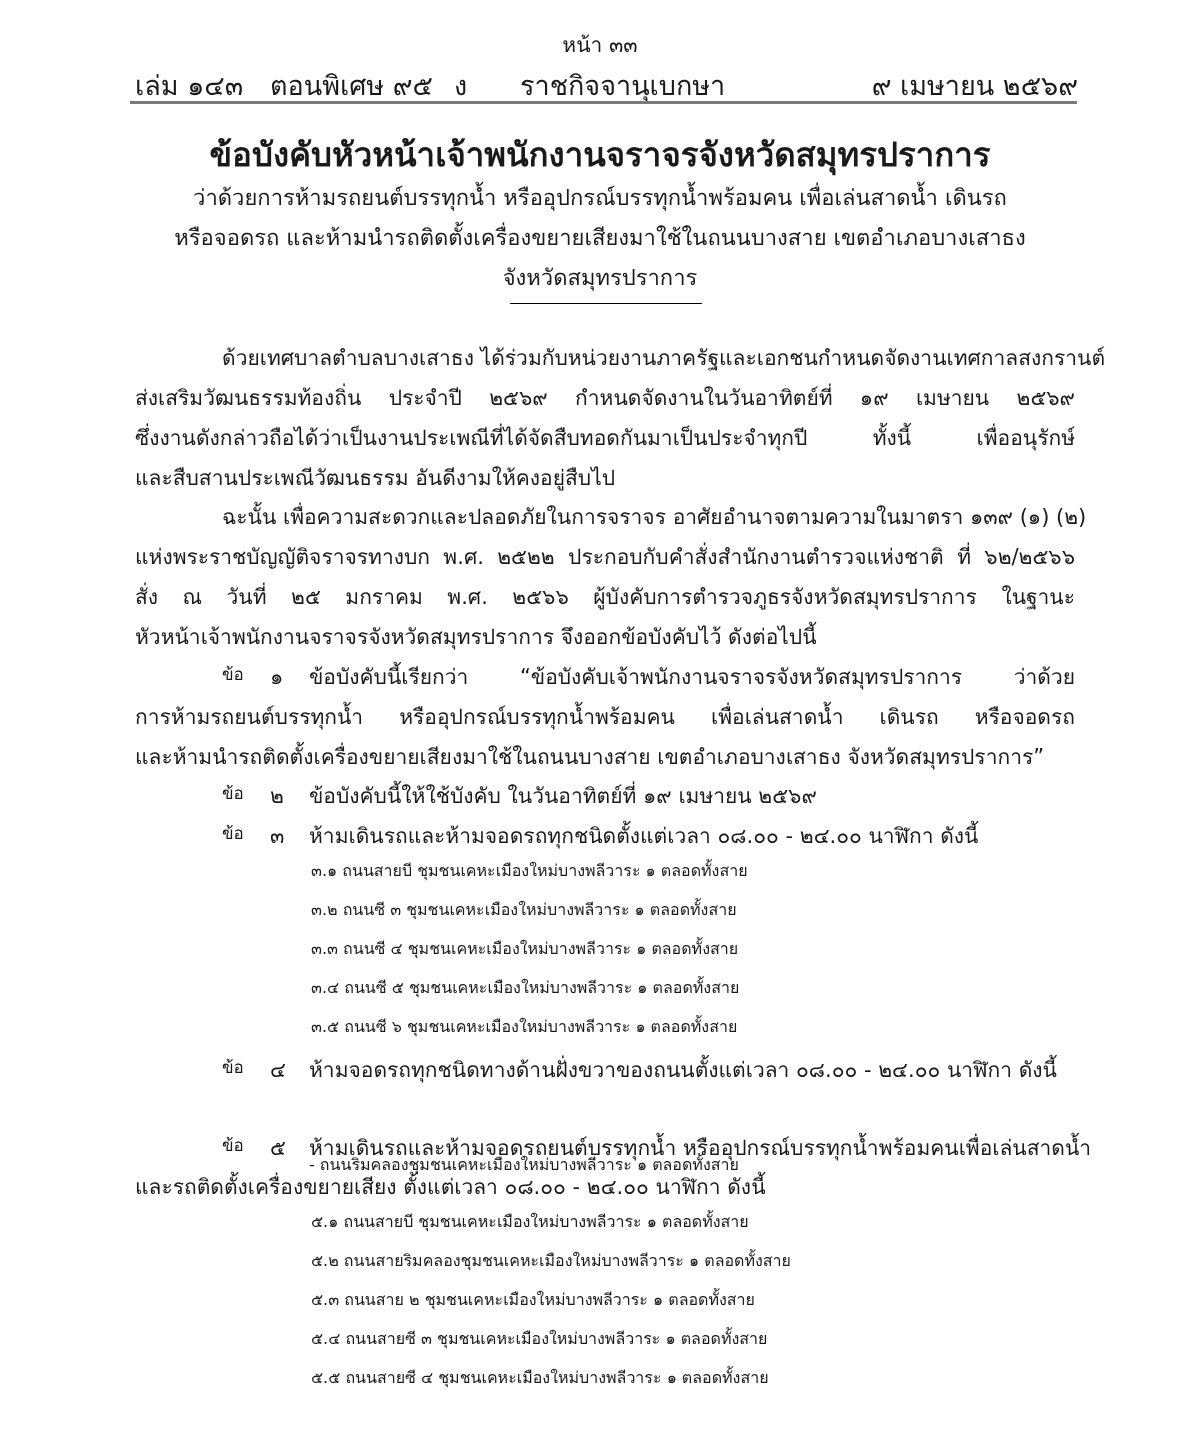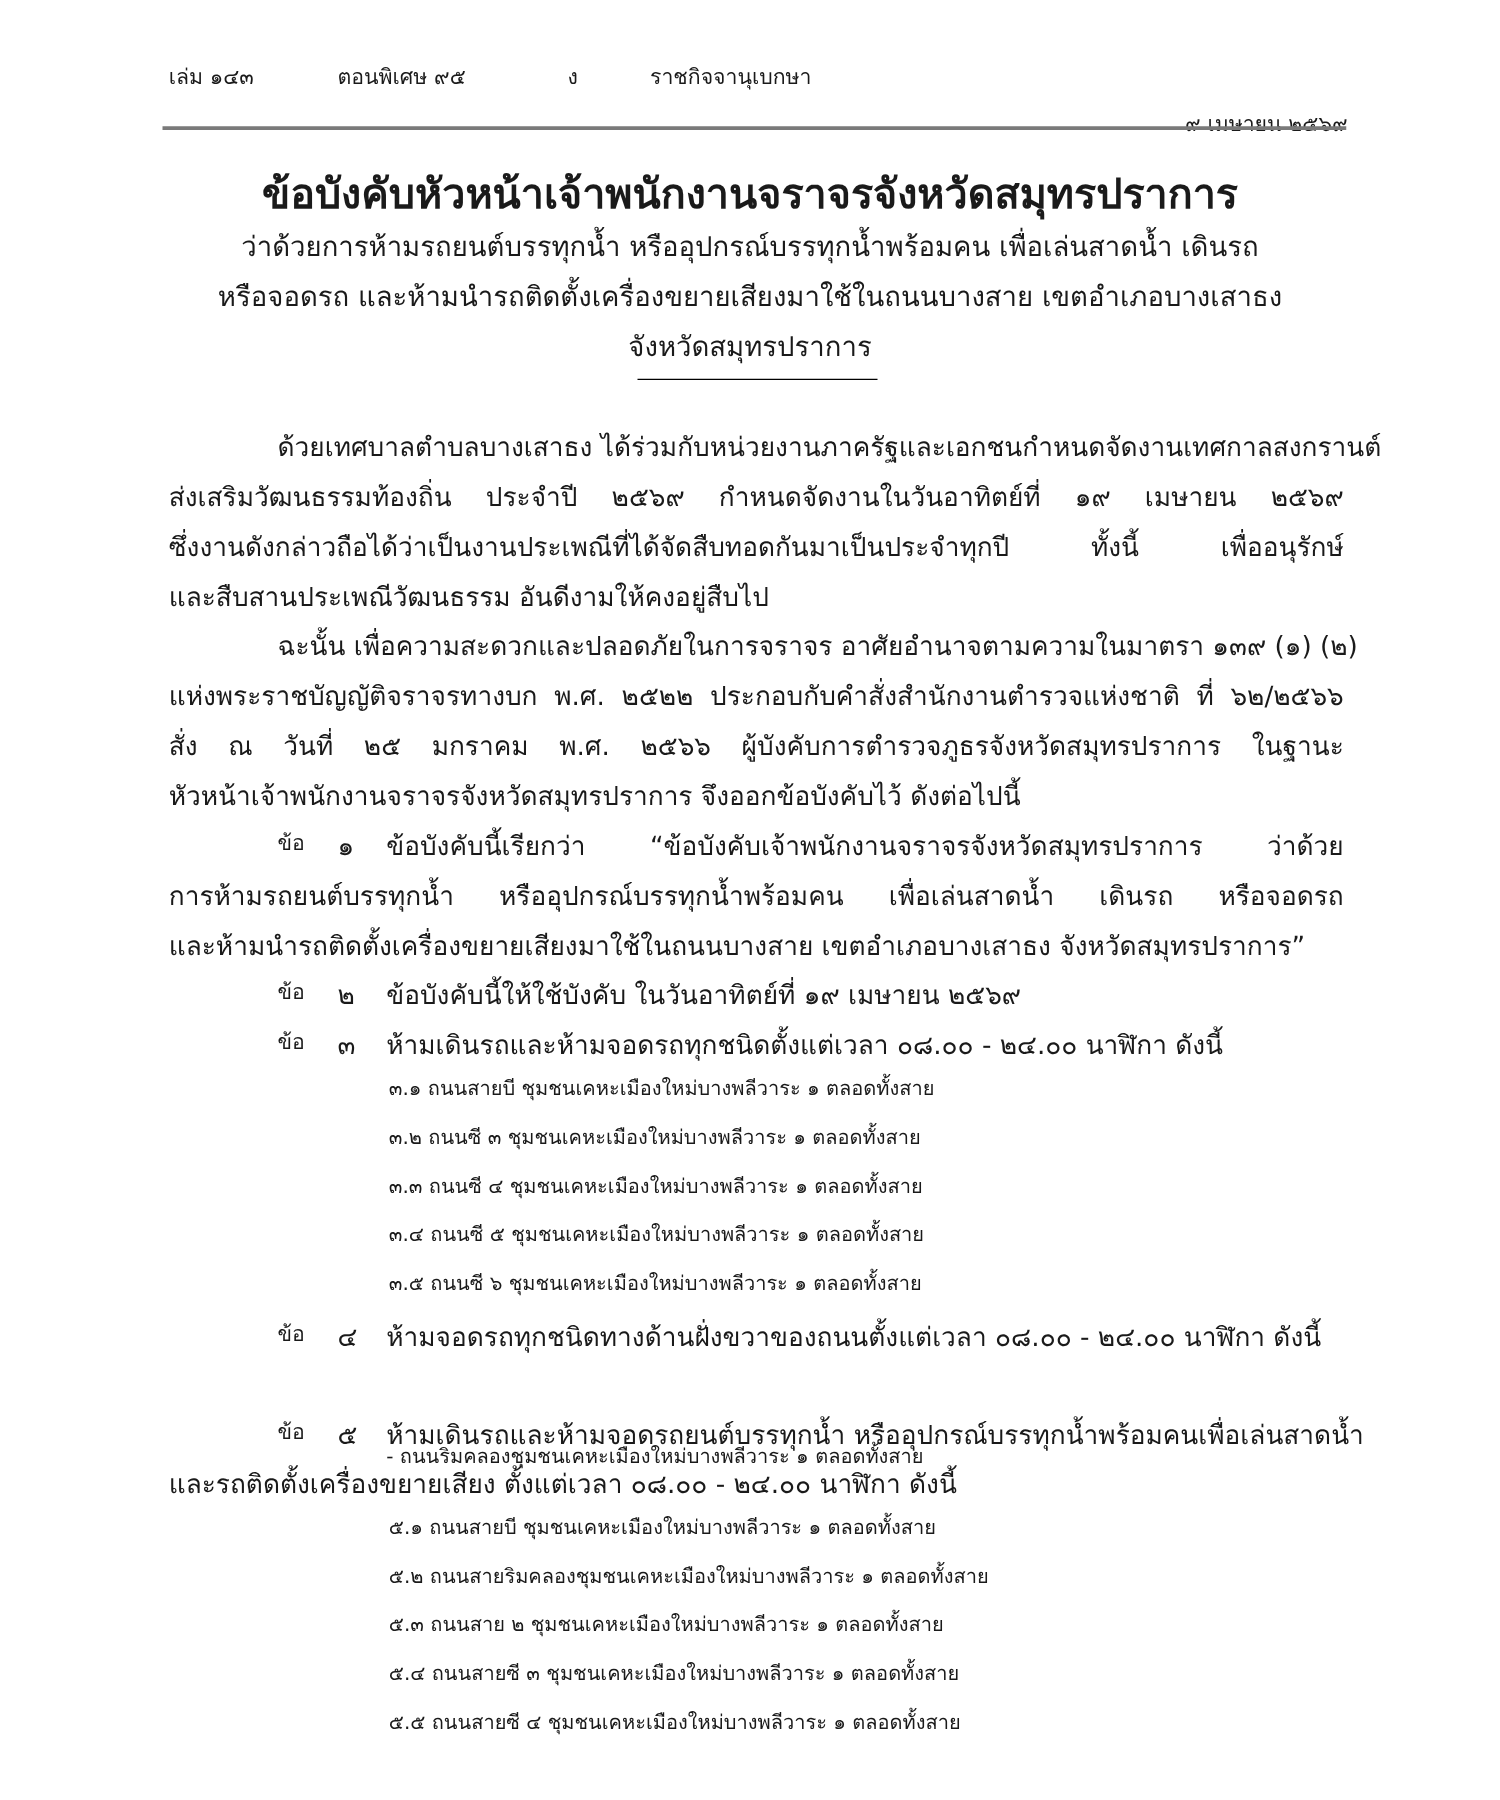--- a/index.html
+++ b/index.html
@@ -6,46 +6,47 @@
     body {
       width: 1200px; height: 1440px; overflow: hidden; position: relative;
       font-family: "DejaVu Sans", "Liberation Sans", sans-serif;
       color: #1a1a1a;
     }
     .page { position: absolute; left: 0; top: 0; width: 1200px; height: 1440px; }
     .abs { position: absolute; white-space: nowrap; }
 
     .page-num { top: 28px; left: 0; width: 1200px; text-align: center; font-size: 21px; }
 
-    .hdr { top: 47px; font-size: 17px; }
+    .hdr { top: 64px; font-size: 27px; }
     .hdr-vol { left: 135px; }
     .hdr-issue { left: 270px; }
     .hdr-section { left: 454px; }
     .hdr-pub { left: 520px; }
-    .hdr-date { right: 122px; margin-top: 38px; }
+    .hdr-date { right: 122px; }
     .hdr-rule { top: 101px; left: 130px; width: 947px; height: 3px; background: #7a7a7a; }
 
     .title { top: 128px; left: 0; width: 1200px; text-align: center; font-size: 33px; font-weight: bold; }
     .subtitle { left: 0; width: 1200px; text-align: center; font-size: 22px; }
     .sub1 { top: 180px; } .sub2 { top: 220px; } .sub3 { top: 260px; }
     .title-rule { top: 303px; left: 510px; width: 192px; height: 1px; background: #000; }
 
     .body-line { font-size: 21px; left: 135px; width: 940px; }
     .just { text-align: justify; text-align-last: justify; }
     .indent { left: 222px; width: 853px; }
     .clause-label { left: 222px; font-size: 17px; }
     .clause-num { left: 270px; font-size: 21px; }
     .clause-text { left: 309px; font-size: 21px; }
     .sub-item { left: 311px; font-size: 16px; }
   </style>
 </head>
 <body>
 
 <div class="page">
 
+  <div class="abs page-num">หน้า ๓๓</div>
 
   <div class="abs hdr hdr-vol">เล่ม ๑๔๓</div>
   <div class="abs hdr hdr-issue">ตอนพิเศษ ๙๕</div>
   <div class="abs hdr hdr-section">ง</div>
   <div class="abs hdr hdr-pub">ราชกิจจานุเบกษา</div>
   <div class="abs hdr hdr-date">๙ เมษายน ๒๕๖๙</div>
   <div class="abs hdr-rule"></div>
 
   <div class="abs title">ข้อบังคับหัวหน้าเจ้าพนักงานจราจรจังหวัดสมุทรปราการ</div>
   <div class="abs subtitle sub1">ว่าด้วยการห้ามรถยนต์บรรทุกน้ำ หรืออุปกรณ์บรรทุกน้ำพร้อมคน เพื่อเล่นสาดน้ำ เดินรถ</div>

